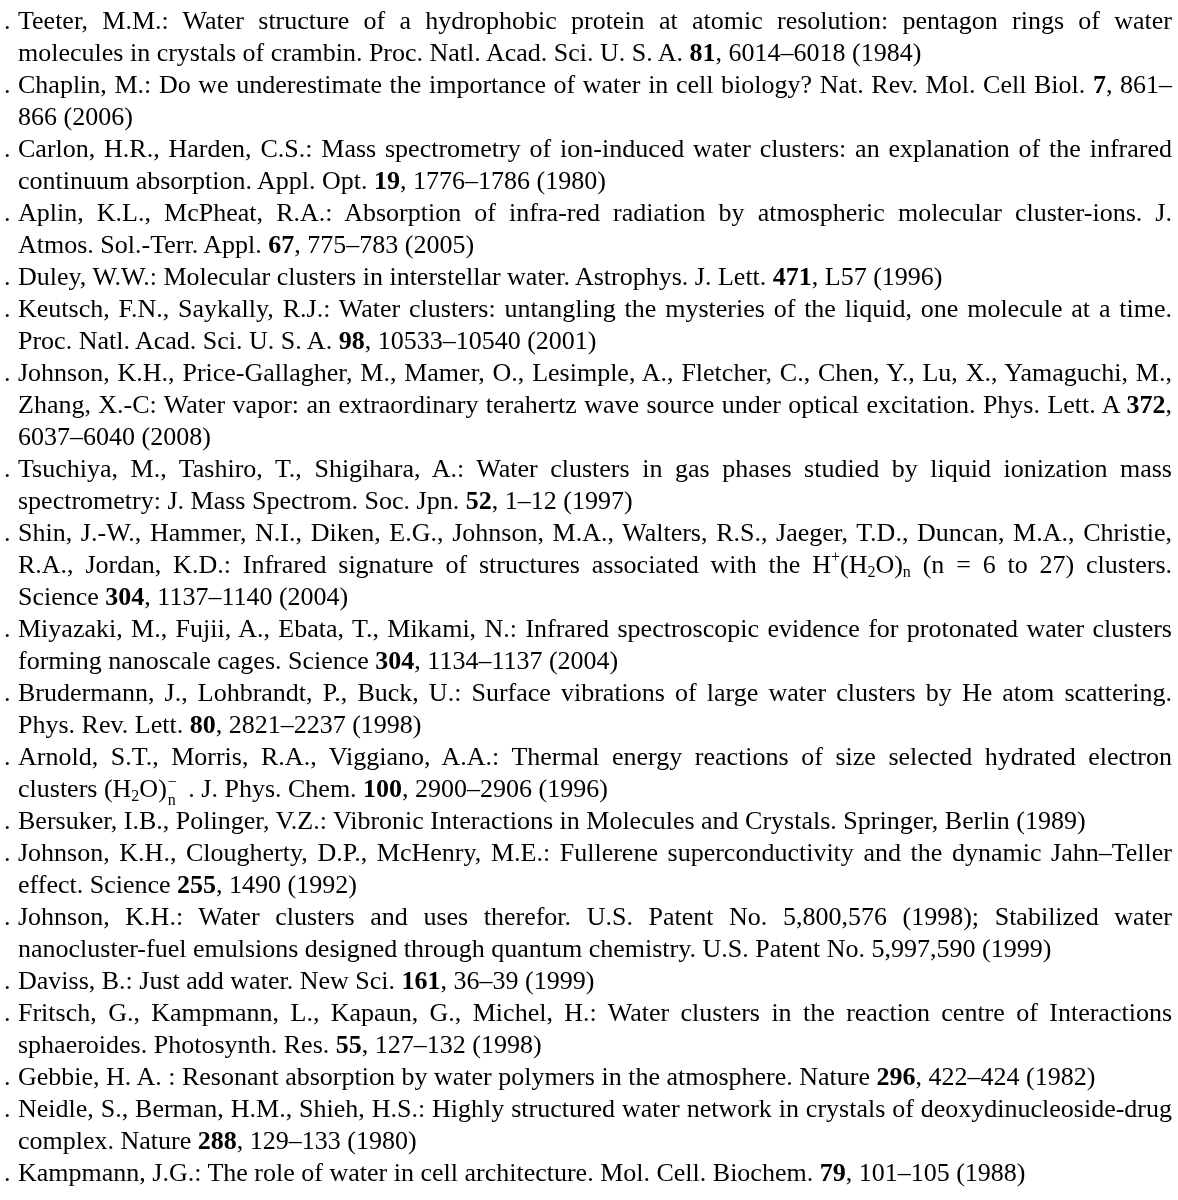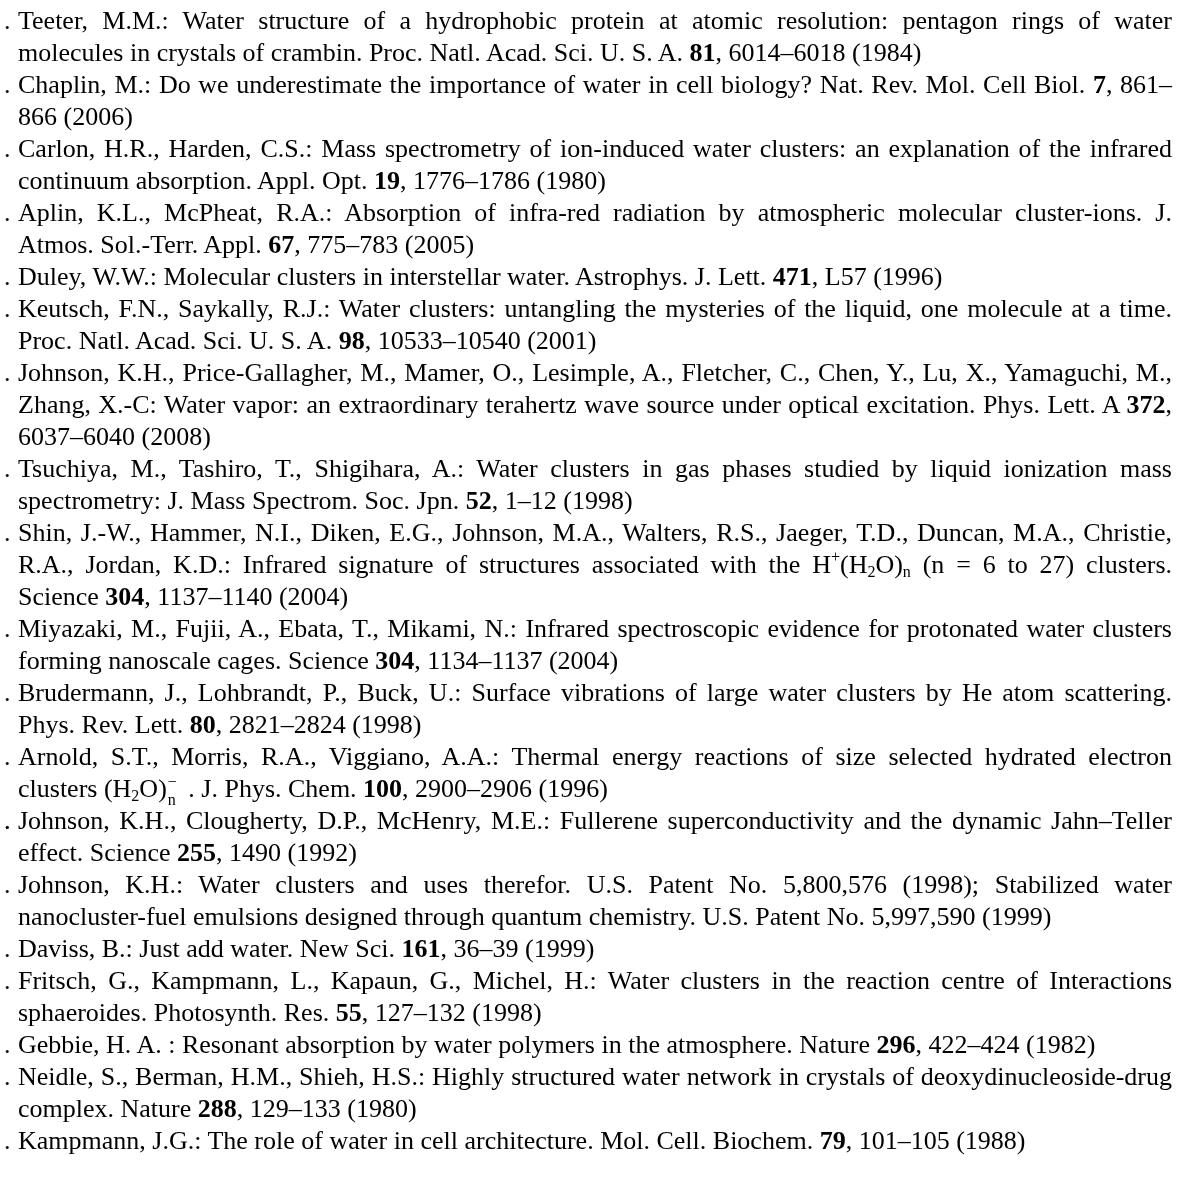--- a/index.html
+++ b/index.html
@@ -70,26 +70,26 @@
 
 <div class="page">
   <div class="ref-list">
       <div class="ref"><span class="marker">.</span><span>Teeter, M.M.: Water structure of a hydrophobic protein at atomic resolution: pentagon rings of water molecules in crystals of crambin. Proc. Natl. Acad. Sci. U. S. A. </span><b>81</b><span>, 6014–6018 (1984)</span></div>
       <div class="ref"><span class="marker">.</span><span>Chaplin, M.: Do we underestimate the importance of water in cell biology? Nat. Rev. Mol. Cell Biol. </span><b>7</b><span>, 861–866 (2006)</span></div>
       <div class="ref"><span class="marker">.</span><span>Carlon, H.R., Harden, C.S.: Mass spectrometry of ion-induced water clusters: an explanation of the infrared continuum absorption. Appl. Opt. </span><b>19</b><span>, 1776–1786 (1980)</span></div>
       <div class="ref"><span class="marker">.</span><span>Aplin, K.L., McPheat, R.A.: Absorption of infra-red radiation by atmospheric molecular cluster-ions. J. Atmos. Sol.-Terr. Appl. </span><b>67</b><span>, 775–783 (2005)</span></div>
       <div class="ref"><span class="marker">.</span><span>Duley, W.W.: Molecular clusters in interstellar water. Astrophys. J. Lett. </span><b>471</b><span>, L57 (1996)</span></div>
       <div class="ref"><span class="marker">.</span><span>Keutsch, F.N., Saykally, R.J.: Water clusters: untangling the mysteries of the liquid, one molecule at a time. Proc. Natl. Acad. Sci. U. S. A. </span><b>98</b><span>, 10533–10540 (2001)</span></div>
       <div class="ref"><span class="marker">.</span><span>Johnson, K.H., Price-Gallagher, M., Mamer, O., Lesimple, A., Fletcher, C., Chen, Y., Lu, X., Yamaguchi, M., Zhang, X.-C: Water vapor: an extraordinary terahertz wave source under optical excitation. Phys. Lett. A </span><b>372</b><span>, 6037–6040 (2008)</span></div>
-      <div class="ref"><span class="marker">.</span><span>Tsuchiya, M., Tashiro, T., Shigihara, A.: Water clusters in gas phases studied by liquid ionization mass spectrometry: J. Mass Spectrom. Soc. Jpn. </span><b>52</b><span>, 1–12 (1998)</span></div>
+      <div class="ref"><span class="marker">.</span><span>Tsuchiya, M., Tashiro, T., Shigihara, A.: Water clusters in gas phases studied by liquid ionization mass spectrometry: J. Mass Spectrom. Soc. Jpn. </span><b>52</b><span>, 1–12 (1997)</span></div>
       <div class="ref"><span class="marker">.</span><span>Shin, J.-W., Hammer, N.I., Diken, E.G., Johnson, M.A., Walters, R.S., Jaeger, T.D., Duncan, M.A., Christie, R.A., Jordan, K.D.: Infrared signature of structures associated with the H</span><sup>+</sup><span>(H</span><sub>2</sub><span>O)</span><sub>n</sub><span> (n = 6 to 27) clusters. Science </span><b>304</b><span>, 1137–1140 (2004)</span></div>
       <div class="ref"><span class="marker">.</span><span>Miyazaki, M., Fujii, A., Ebata, T., Mikami, N.: Infrared spectroscopic evidence for protonated water clusters forming nanoscale cages. Science </span><b>304</b><span>, 1134–1137 (2004)</span></div>
-      <div class="ref"><span class="marker">.</span><span>Brudermann, J., Lohbrandt, P., Buck, U.: Surface vibrations of large water clusters by He atom scattering. Phys. Rev. Lett. </span><b>80</b><span>, 2821–2824 (1998)</span></div>
+      <div class="ref"><span class="marker">.</span><span>Brudermann, J., Lohbrandt, P., Buck, U.: Surface vibrations of large water clusters by He atom scattering. Phys. Rev. Lett. </span><b>80</b><span>, 2821–2237 (1998)</span></div>
       <div class="ref"><span class="marker">.</span><span>Arnold, S.T., Morris, R.A., Viggiano, A.A.: Thermal energy reactions of size selected hydrated electron clusters (H</span><sub>2</sub><span>O)</span><span class="supsub"><span class="ss-sup">−</span><span class="ss-sub">n</span></span><span> . J. Phys. Chem. </span><b>100</b><span>, 2900–2906 (1996)</span></div>
-      <div class="ref"><span class="marker">.</span></div>
+      <div class="ref"><span class="marker">.</span><span>Bersuker, I.B., Polinger, V.Z.: Vibronic Interactions in Molecules and Crystals. Springer, Berlin (1989)</span></div>
       <div class="ref"><span class="marker">.</span><span>Johnson, K.H., Clougherty, D.P., McHenry, M.E.: Fullerene superconductivity and the dynamic Jahn–Teller effect. Science </span><b>255</b><span>, 1490 (1992)</span></div>
       <div class="ref"><span class="marker">.</span><span>Johnson, K.H.: Water clusters and uses therefor. U.S. Patent No. 5,800,576 (1998); Stabilized water nanocluster-fuel emulsions designed through quantum chemistry. U.S. Patent No. 5,997,590 (1999)</span></div>
       <div class="ref"><span class="marker">.</span><span>Daviss, B.: Just add water. New Sci. </span><b>161</b><span>, 36–39 (1999)</span></div>
       <div class="ref"><span class="marker">.</span><span>Fritsch, G., Kampmann, L., Kapaun, G., Michel, H.: Water clusters in the reaction centre of Interactions sphaeroides. Photosynth. Res. </span><b>55</b><span>, 127–132 (1998)</span></div>
       <div class="ref"><span class="marker">.</span><span>Gebbie, H. A. : Resonant absorption by water polymers in the atmosphere. Nature </span><b>296</b><span>, 422–424 (1982)</span></div>
       <div class="ref"><span class="marker">.</span><span>Neidle, S., Berman, H.M., Shieh, H.S.: Highly structured water network in crystals of deoxydinucleoside-drug complex. Nature </span><b>288</b><span>, 129–133 (1980)</span></div>
       <div class="ref"><span class="marker">.</span><span>Kampmann, J.G.: The role of water in cell architecture. Mol. Cell. Biochem. </span><b>79</b><span>, 101–105 (1988)</span></div>
     </div>
 </div>
 

